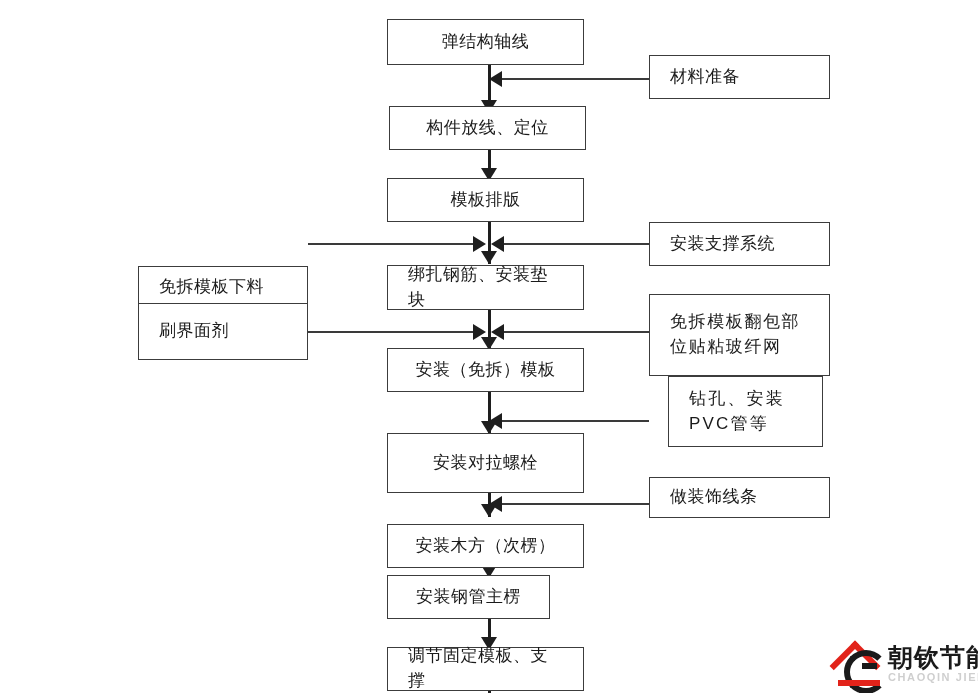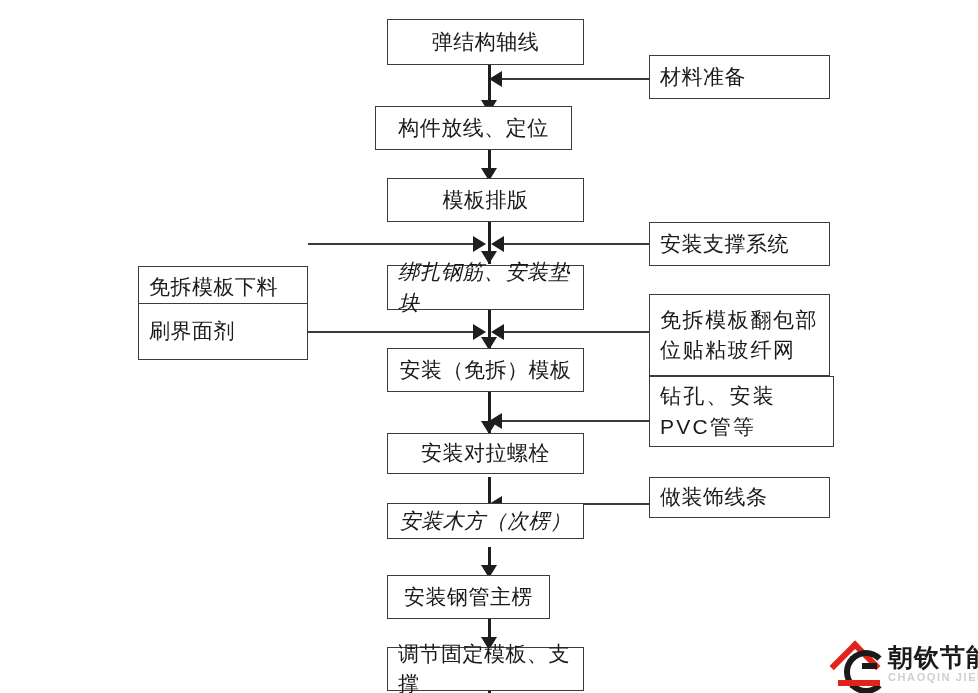--- a/index.html
+++ b/index.html
@@ -16,26 +16,26 @@
     font-family: "Liberation Sans", "DejaVu Sans", sans-serif;
   }
 
   
   .node {
     position: absolute;
     box-sizing: border-box;
     border: 1.6px solid #3c3c3c;
     background: #ffffff;
     color: #1a1a1a;
-    font-size: 21px;
+    font-size: 17px;
     line-height: 1.45;
     display: flex;
     align-items: center;
     justify-content: flex-start;
-    padding: 0 10px;
+    padding: 0 20px;
     white-space: pre-line;
     letter-spacing: 0.5px;
   }
   .node.center  { justify-content: center; letter-spacing: 0.5px; }
   .node.twoline { align-items: center; justify-content: flex-start; letter-spacing: 1.6px; }
   .node.wide-sp { letter-spacing: 2.2px; }
 
   
   .vline {
     position: absolute;
@@ -180,47 +180,47 @@
   <div class="arrow-left" style="left:491px; top:324px;"></div>
 
   <div class="hline" style="left:495px; top:420px; width:154px;"></div>
   <div class="arrow-left" style="left:489px; top:413px;"></div>
 
   <div class="hline" style="left:495px; top:503px; width:154px;"></div>
   <div class="arrow-left" style="left:489px; top:496px;"></div>
 
   <div class="node center" style="left:387px; top:19px;  width:197px; height:46px;">弹结构轴线</div>
 
-  <div class="node center" style="left:375px; top:106px; width:197px; height:44px;">构件放线、定位</div>
+  <div class="node center" style="left:389px; top:106px; width:197px; height:44px;">构件放线、定位</div>
 
   <div class="node center" style="left:387px; top:178px; width:197px; height:44px;">模板排版</div>
 
-  <div class="node center" style="left:387px; top:265px; width:197px; height:45px;font-style:italic;">绑扎钢筋、安装垫块</div>
+  <div class="node center" style="left:387px; top:265px; width:197px; height:45px;">绑扎钢筋、安装垫块</div>
 
   <div class="node center" style="left:387px; top:348px; width:197px; height:44px;">安装（免拆）模板</div>
 
-  <div class="node center" style="left:387px; top:433px; width:197px; height:41px;">安装对拉螺栓</div>
-
-  <div class="node center" style="left:387px; top:503px; width:197px; height:36px;font-style:italic;">安装木方（次楞）</div>
+  <div class="node center" style="left:387px; top:433px; width:197px; height:60px;">安装对拉螺栓</div>
+
+  <div class="node center" style="left:387px; top:524px; width:197px; height:44px;">安装木方（次楞）</div>
 
   <div class="node center" style="left:387px; top:575px; width:163px; height:44px;">安装钢管主楞</div>
 
   <div class="node center" style="left:387px; top:647px; width:197px; height:44px;">调节固定模板、支撑</div>
 
   <div class="node" style="left:138px; top:222px; width:170px; height:43px;margin-top:44px;">免拆模板下料</div>
 
   <div class="node" style="left:138px; top:303px; width:170px; height:57px;">刷界面剂</div>
 
   <div class="node" style="left:649px; top:55px;  width:181px; height:44px;">材料准备</div>
 
   <div class="node" style="left:649px; top:222px; width:181px; height:44px;text-align:right;">安装支撑系统</div>
 
   <div class="node twoline" style="left:649px; top:294px; width:181px; height:82px;">免拆模板翻包部位贴粘玻纤网</div>
 
-  <div class="node twoline wide-sp" style="left:649px; top:376px; width:185px; height:71px;">钻孔、安装 PVC管等</div>
+  <div class="node twoline wide-sp" style="left:668px; top:376px; width:155px; height:71px;">钻孔、安装 PVC管等</div>
 
   <div class="node" style="left:649px; top:477px; width:181px; height:41px;">做装饰线条</div>
 
   <div id="logo">
     <div class="mark">
       <div class="roof"></div>
       <div class="ring"></div>
       <div class="ring-bar"></div>
       <div class="base"></div>
     </div>

